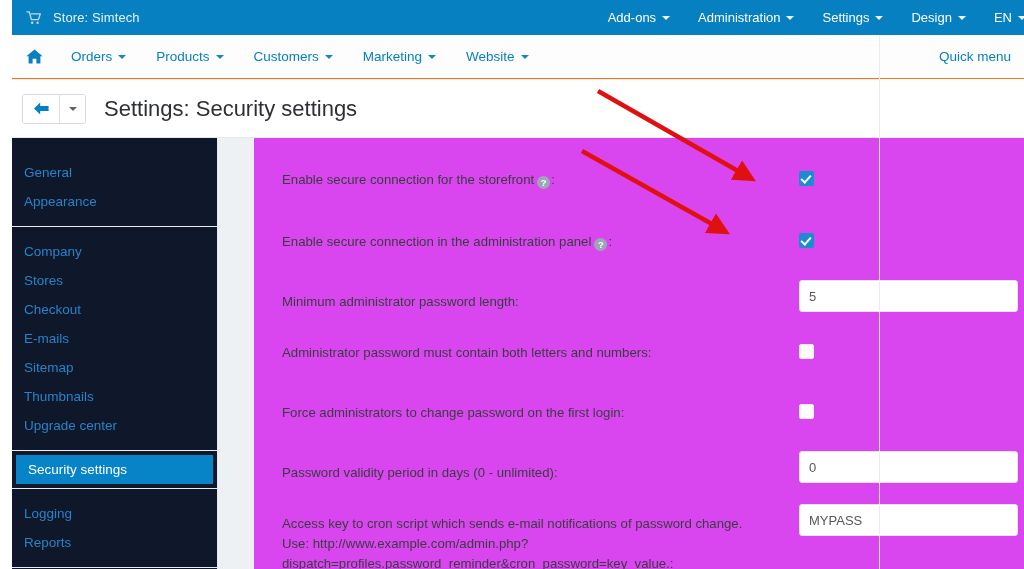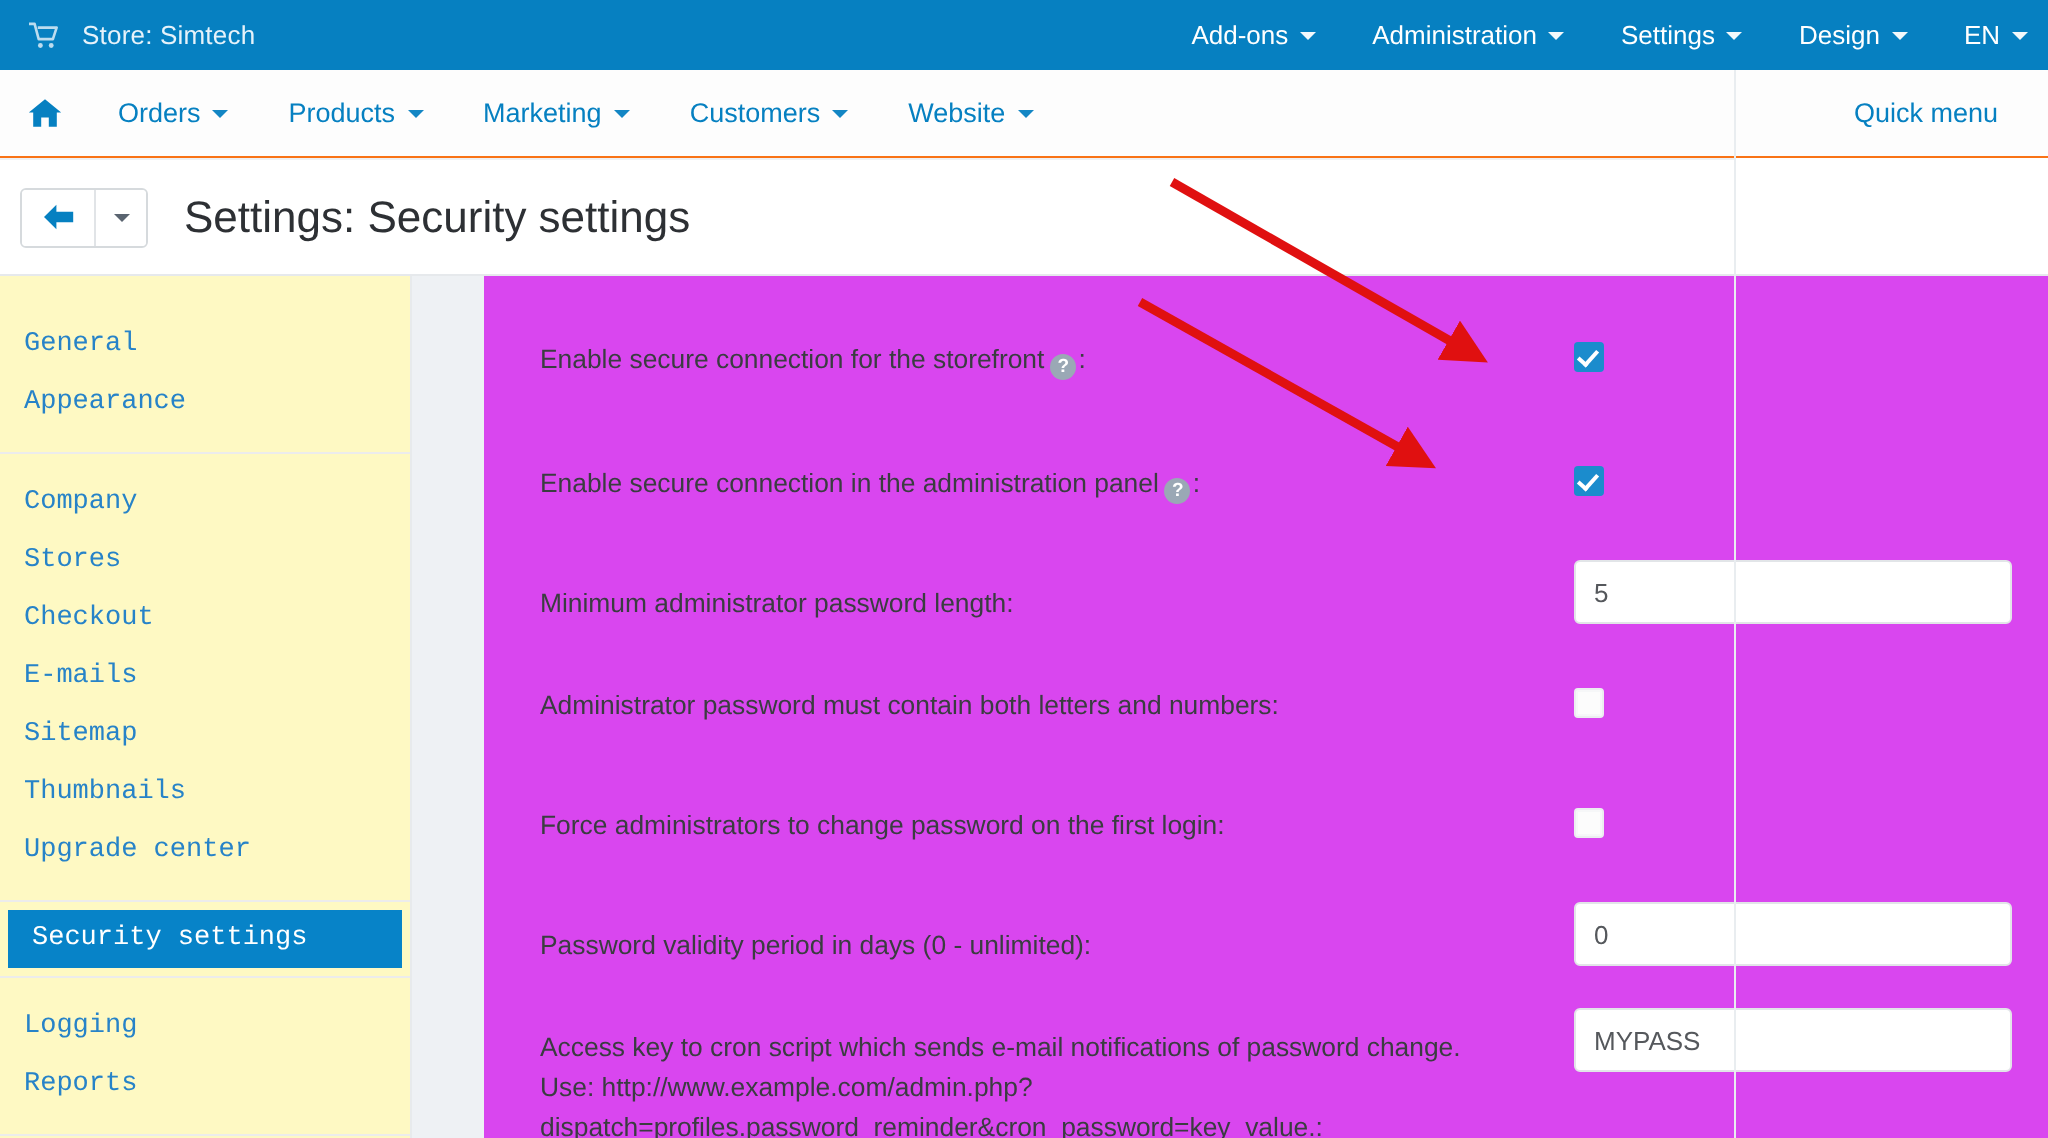--- a/index.html
+++ b/index.html
@@ -4,21 +4,21 @@
 <style>
   * { box-sizing: border-box; margin: 0; padding: 0; }
   html, body {
     width: 1024px; height: 569px;
     overflow: hidden;
     background: #ffffff;
     font-family: "Liberation Sans", sans-serif;
     -webkit-font-smoothing: antialiased;
   }
 
-  #app { position: relative; width: 868px; height: 569px; background: #eef1f4; }
+  #app { position: relative; width: 868px; height: 569px; background: #eef1f4; margin-left: 12px; }
 
   
   .topbar {
     position: absolute; top: 0; left: 0;
     width: 1024px; height: 35px;
     background: #0680c1;
     display: flex; align-items: center;
     overflow: hidden;
   }
   .topbar-left { display: flex; align-items: center; padding-left: 14px; }
@@ -92,25 +92,24 @@
   }
   .page-title {
     margin-left: 18px; font-size: 22px; color: #2d3034; font-weight: 400;
     white-space: nowrap;
   }
 
   
   .sidebar {
     position: absolute; top: 138px; left: 0;
     width: 206px; height: 431px;
-    background: #fef9c3;
+    background: #0f172a;
     border-right: 1px solid #e7eaec;
     padding-top: 14px;
     overflow: hidden;
-    font-family: Liberation Mono, monospace;
   }
   .side-group { padding: 6px 0 10px 0; }
   .side-group + .side-group { border-top: 1px solid #ececec; padding-top: 10px; }
   .side-item {
     display: block; color: #2783c8; font-size: 13.5px;
     padding: 7px 0 7px 12px; cursor: pointer; white-space: nowrap;
   }
   .side-item.active {
     background: #0783c8; color: #ffffff; margin: 0; padding-left: 12px;
   }
@@ -221,25 +220,25 @@
     </div>
     <div class="navmenu-item">
       <span>Orders</span>
       <i class="caret"></i>
     </div>
     <div class="navmenu-item">
       <span>Products</span>
       <i class="caret"></i>
     </div>
     <div class="navmenu-item">
+      <span>Customers</span>
+      <i class="caret"></i>
+    </div>
+    <div class="navmenu-item">
       <span>Marketing</span>
-      <i class="caret"></i>
-    </div>
-    <div class="navmenu-item">
-      <span>Customers</span>
       <i class="caret"></i>
     </div>
     <div class="navmenu-item">
       <span>Website</span>
       <i class="caret"></i>
     </div>
     <div class="quick-menu">Quick menu</div>
   </div>
 
   <div class="titlebar">

